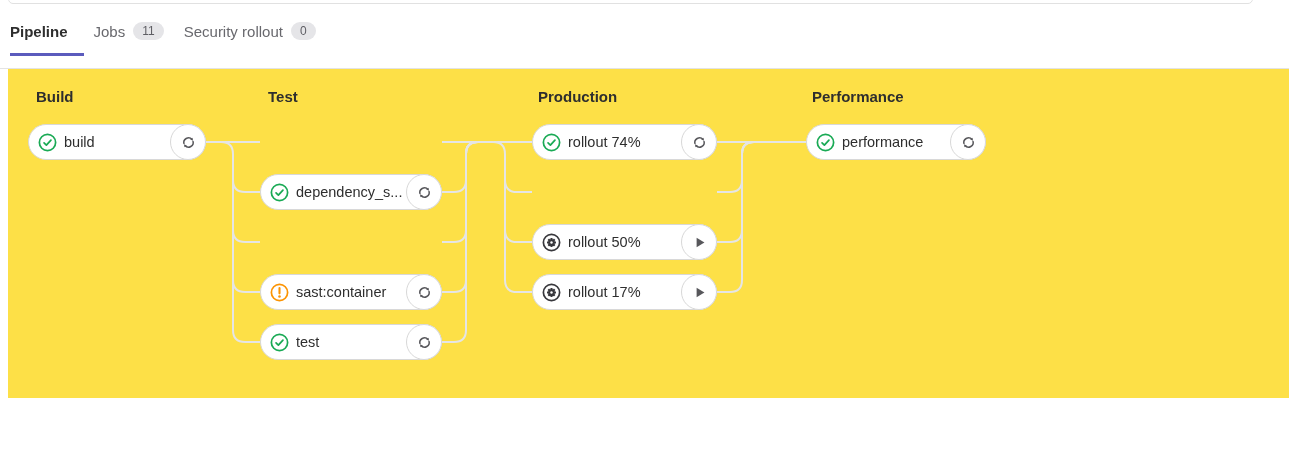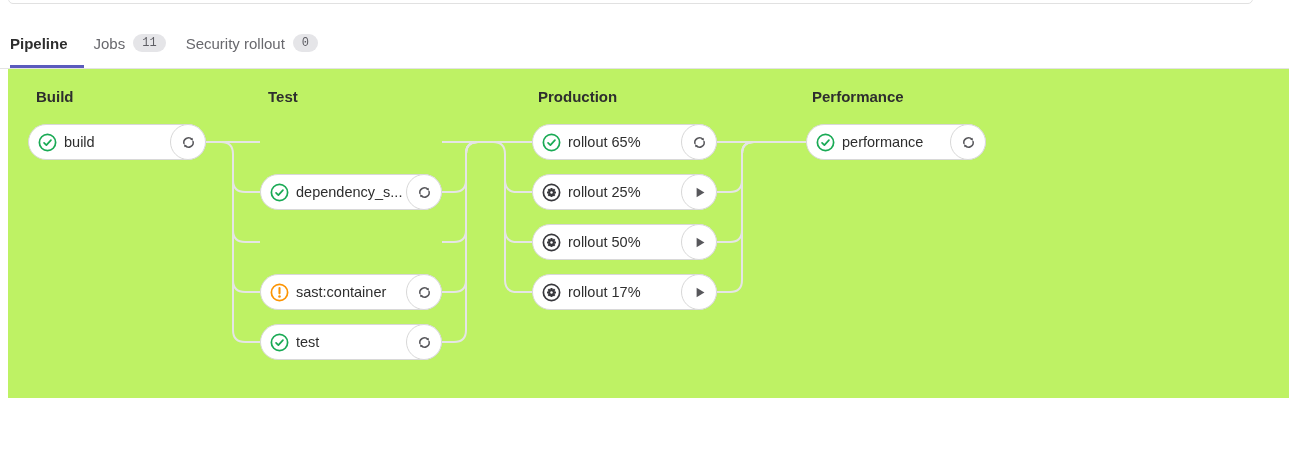--- a/index.html
+++ b/index.html
@@ -6,36 +6,36 @@
   body {
     width:1289px; height:453px; position:relative; overflow:hidden;
     background:#ffffff; font-family:"Liberation Sans", sans-serif;
   }
   .panel-edge {
     position:absolute; left:8px; top:-22px; width:1245px; height:26px;
     border:1px solid #e1e1e1; border-radius:5px; background:#fff; box-sizing:border-box;
   }
   .tabbar {
     position:absolute; top:0; left:0; right:0; height:69px;
-    border-bottom:1px solid #e3e3e3; display:flex; align-items:flex-end;
+    border-bottom:1px solid #e3e3e3; display:flex; align-items:center;
     padding-left:10px; box-sizing:border-box;
   }
   .tab {
     display:flex; align-items:center; gap:8px; padding:10px 10px 13px;
     border-bottom:3px solid transparent; font-size:15px; color:#68686d; cursor:pointer;
   }
   .tab:first-child { padding-left:0; padding-right:16px; }
   .tab.active { border-bottom-color:#5b5bbd; color:#2e2e2e; font-weight:bold; }
   .badge {
     background:#e5e5e8; color:#5e5e64; font-size:12px; line-height:1;
-    border-radius:9px; padding:3px 9px; font-weight:normal;font-family:Liberation Mono, monospace;
+    border-radius:9px; padding:3px 9px; font-weight:normal;
   }
   .graph {
     position:absolute; left:8px; top:69px; width:1281px; height:329px;
-    background:#bef264;
+    background:#fde047;
   }
   .links { position:absolute; left:0; top:0; }
   .stage-title {
     position:absolute; top:19px; font-size:15px; font-weight:bold; color:#2e2e2e;
   }
   .job {
     position:absolute; height:36px; box-sizing:border-box; background:#fff;
     border:1px solid #d8d8d8; border-radius:18px; display:flex; align-items:center;
     padding-left:9px; cursor:pointer;
   }
@@ -177,60 +177,49 @@
         <svg class="ai">
           <use href="#i-retry"></use>
         </svg>
       </span>
   </div>
 
   <div class="job" style="left:524px;top:55px;width:185px">
     <svg class="st">
         <use href="#i-success"></use>
       </svg>
-    <span class="job-label">rollout 65%</span>
-    <span class="action">
-        <svg class="ai">
-          <use href="#i-retry"></use>
-        </svg>
-      </span>
-  </div>
-  <div class="job" style="left:524px;top:105px;width:185px">
+    <span class="job-label">rollout 74%</span>
+    <span class="action">
+        <svg class="ai">
+          <use href="#i-retry"></use>
+        </svg>
+      </span>
+  </div>
+  <div class="job" style="left:524px;top:155px;width:185px">
     <svg class="st">
         <use href="#i-manual"></use>
       </svg>
-    <span class="job-label">rollout 25%</span>
+    <span class="job-label">rollout 50%</span>
     <span class="action">
         <svg class="ai">
           <use href="#i-play"></use>
         </svg>
       </span>
   </div>
-  <div class="job" style="left:524px;top:155px;width:185px">
+  <div class="job" style="left:524px;top:205px;width:185px">
     <svg class="st">
         <use href="#i-manual"></use>
       </svg>
-    <span class="job-label">rollout 50%</span>
+    <span class="job-label">rollout 17%</span>
     <span class="action">
         <svg class="ai">
           <use href="#i-play"></use>
         </svg>
       </span>
   </div>
-  <div class="job" style="left:524px;top:205px;width:185px">
-    <svg class="st">
-        <use href="#i-manual"></use>
-      </svg>
-    <span class="job-label">rollout 17%</span>
-    <span class="action">
-        <svg class="ai">
-          <use href="#i-play"></use>
-        </svg>
-      </span>
-  </div>
 
   <div class="job" style="left:798px;top:55px;width:180px">
     <svg class="st">
         <use href="#i-success"></use>
       </svg>
     <span class="job-label">performance</span>
     <span class="action">
         <svg class="ai">
           <use href="#i-retry"></use>
         </svg>

